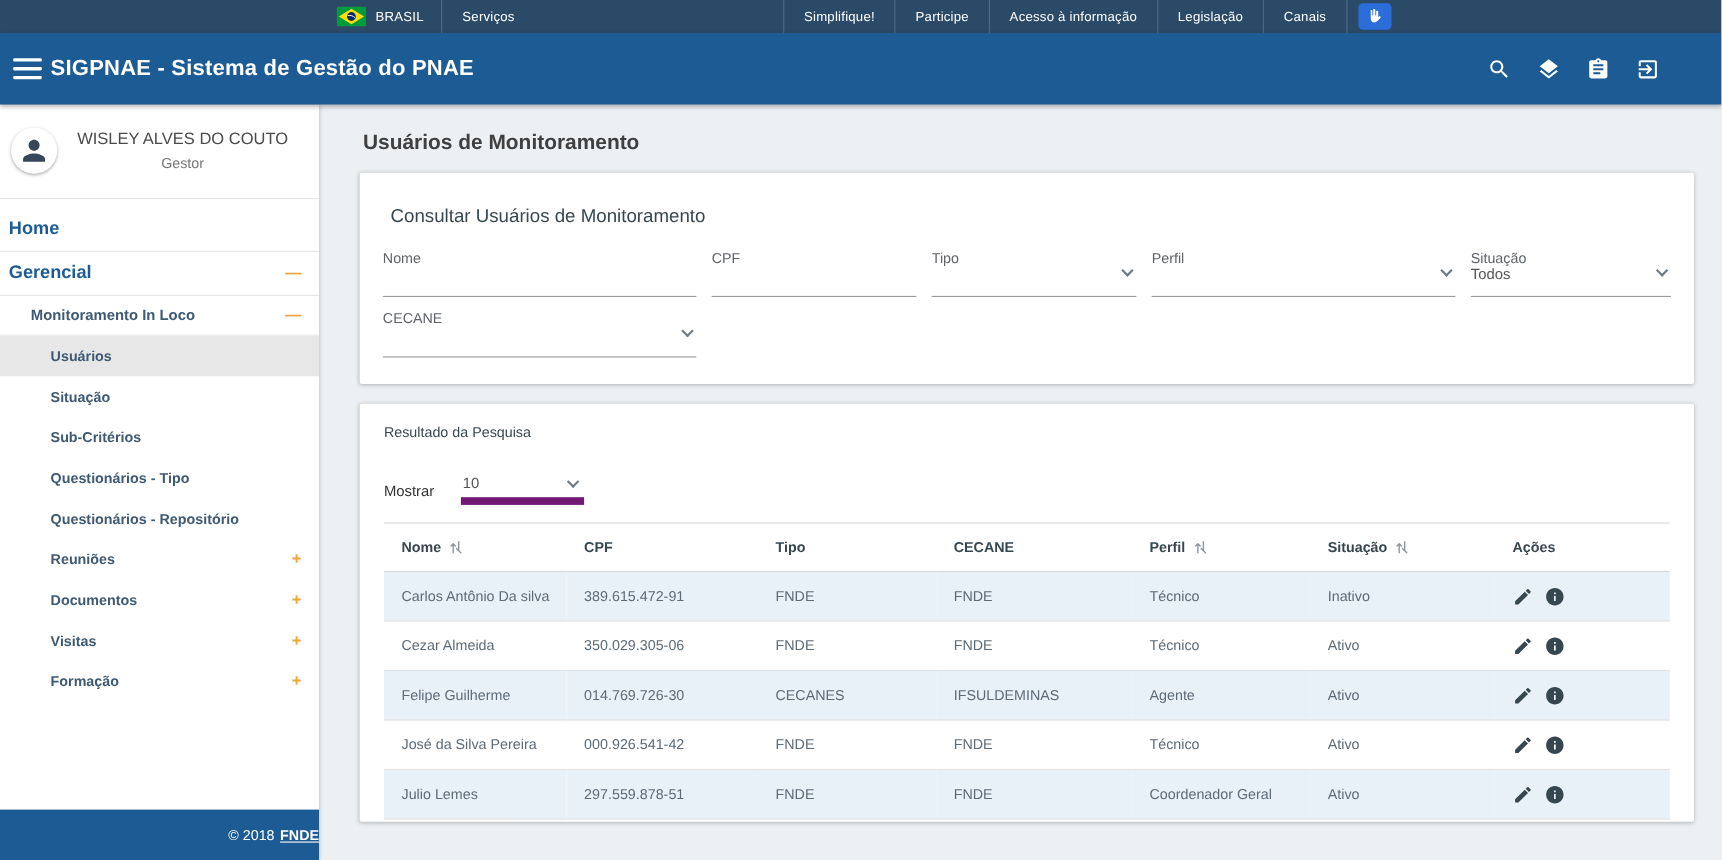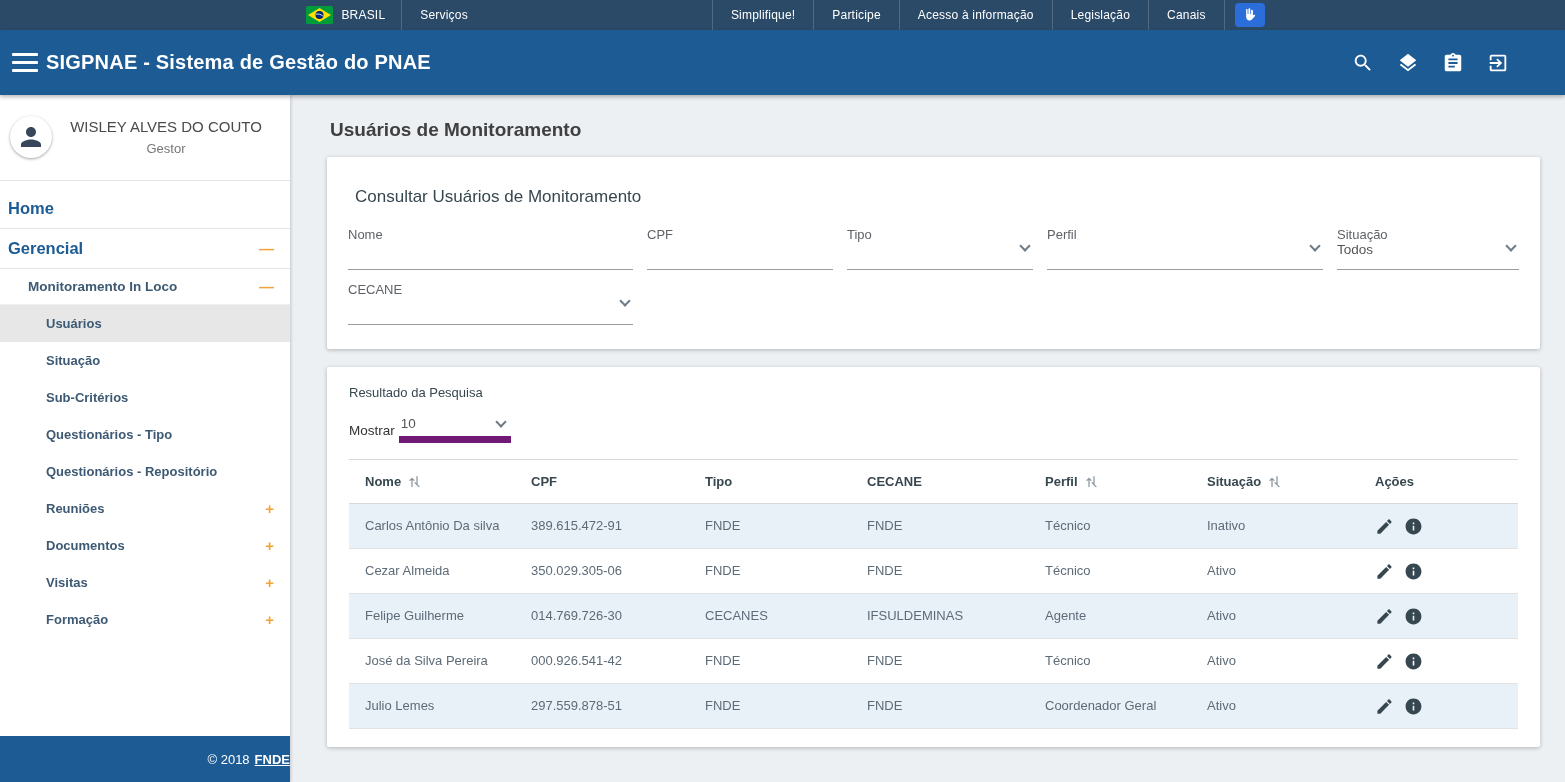--- a/index.html
+++ b/index.html
@@ -54,21 +54,21 @@
   .fgrid{display:grid;grid-template-columns:285px 186px 186px 276px 1fr;column-gap:14px;row-gap:12px}
   .field label{display:block;font-size:13px;color:#5f6368}
   .control{display:flex;justify-content:space-between;border-bottom:1px solid #9b9b9b;height:28px;padding-bottom:5px;cursor:text}
   .control.select{cursor:pointer}
   .control .val{font-size:13.5px;color:#555}
   .chev{width:8px;height:8px;border-right:2px solid #6f7b85;border-bottom:2px solid #6f7b85;transform:rotate(45deg);margin:0 4px 3px 0;flex-shrink:0}
   .btnrow{display:flex;justify-content:flex-end;gap:16px;margin-top:22px}
   .btn{background:#1c5b94;color:#fff;border:none;font-family:inherit;font-size:13px;font-weight:bold;padding:10px 26px;border-radius:3px;cursor:pointer;box-shadow:0 2px 3px rgba(0,0,0,.3)}
   .card2{margin-top:18px;padding:18px 22px 0;height:380px;overflow:hidden}
   .rp-title{font-size:13px;color:#37474f}
-  .showrow{display:flex;align-items:flex-end;gap:4px;margin-top:16px}
+  .showrow{display:flex;align-items:flex-end;gap:24px;margin-top:32px}
   .showrow .lab{font-size:13.5px;color:#333;padding-bottom:5px}
   .show-select{width:112px;border-bottom:7px solid #701a75;display:flex;justify-content:space-between;align-items:center;padding:0 2px 5px;cursor:pointer}
   .show-select .val{font-size:13.5px;color:#555}
   table{width:100%;border-collapse:collapse;margin-top:16px;font-size:13px;table-layout:fixed}
   thead th{text-align:left;font-weight:bold;color:#37474f;padding:14px 8px 14px 16px;border-top:1px solid #d8d8d8;border-bottom:1px solid #d8d8d8}
   .thwrap{display:flex;align-items:center;gap:6px}
   .sort-icon{display:inline-flex;cursor:pointer}
   tbody td{color:#5d6b77;padding:5px 8px 5px 16px;border-bottom:1px solid #e2e2e2;height:45px;vertical-align:middle;line-height:1.3}
   tbody tr:nth-child(odd){background:#e9f1f8}
   td.acoes .abtn{display:inline-flex;margin-right:10px;cursor:pointer;vertical-align:middle}

